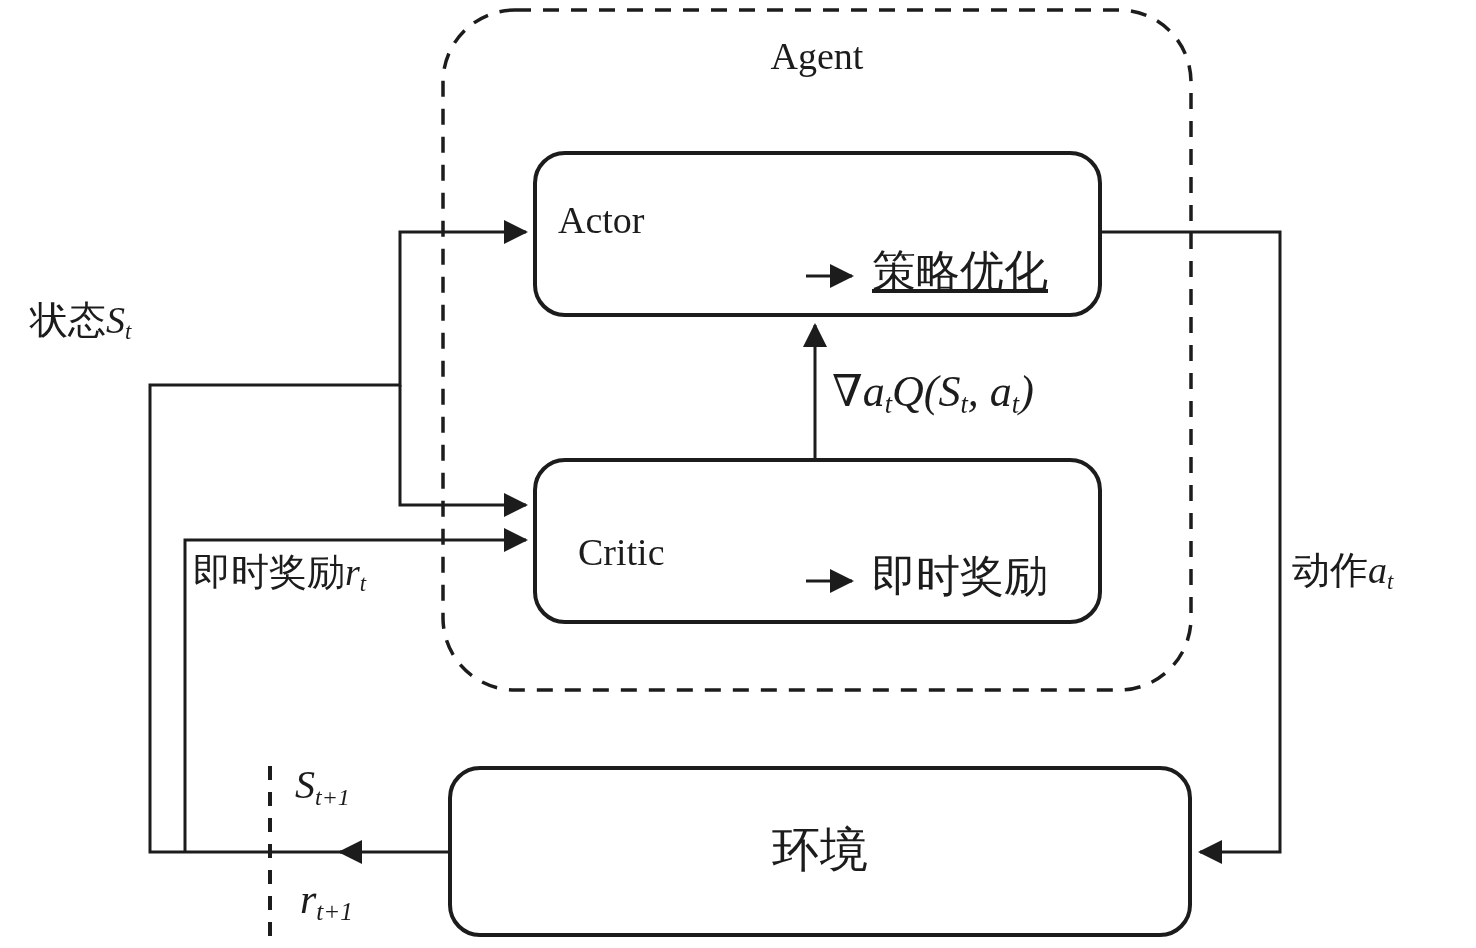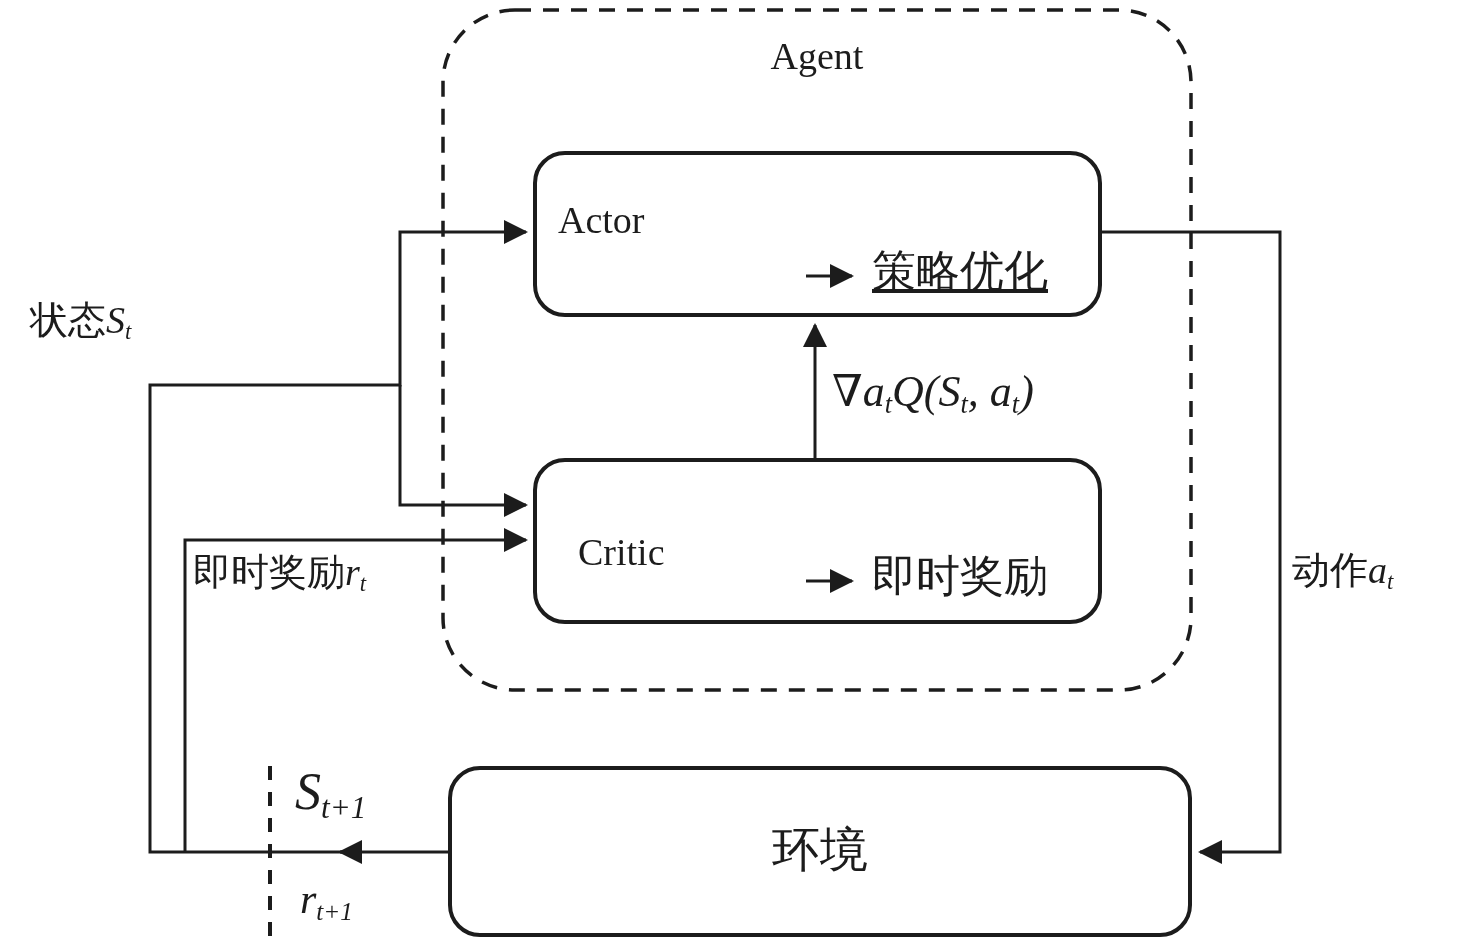--- a/index.html
+++ b/index.html
@@ -127,21 +127,21 @@
   </div>
 
   <div class="lbl" style="left:193px; top:552px;">
     <span>即时奖励</span><span class="sym">r</span><span class="sub">t</span>
   </div>
 
   <div class="lbl" style="left:1292px; top:550px;">
     <span>动作</span><span class="sym">a</span><span class="sub">t</span>
   </div>
 
-  <div class="lbl" style="left:295px; top:763px; font-size:52px;">
+  <div class="lbl" style="left:295px; top:763px; font-size:40px;">
     <span class="sym">S</span><span class="sub">t+1</span>
   </div>
 
   <div class="lbl" style="left:300px; top:876px; font-size:42px;">
     <span class="sym">r</span><span class="sub">t+1</span>
   </div>
 
 </div>
 
 </body></html>

